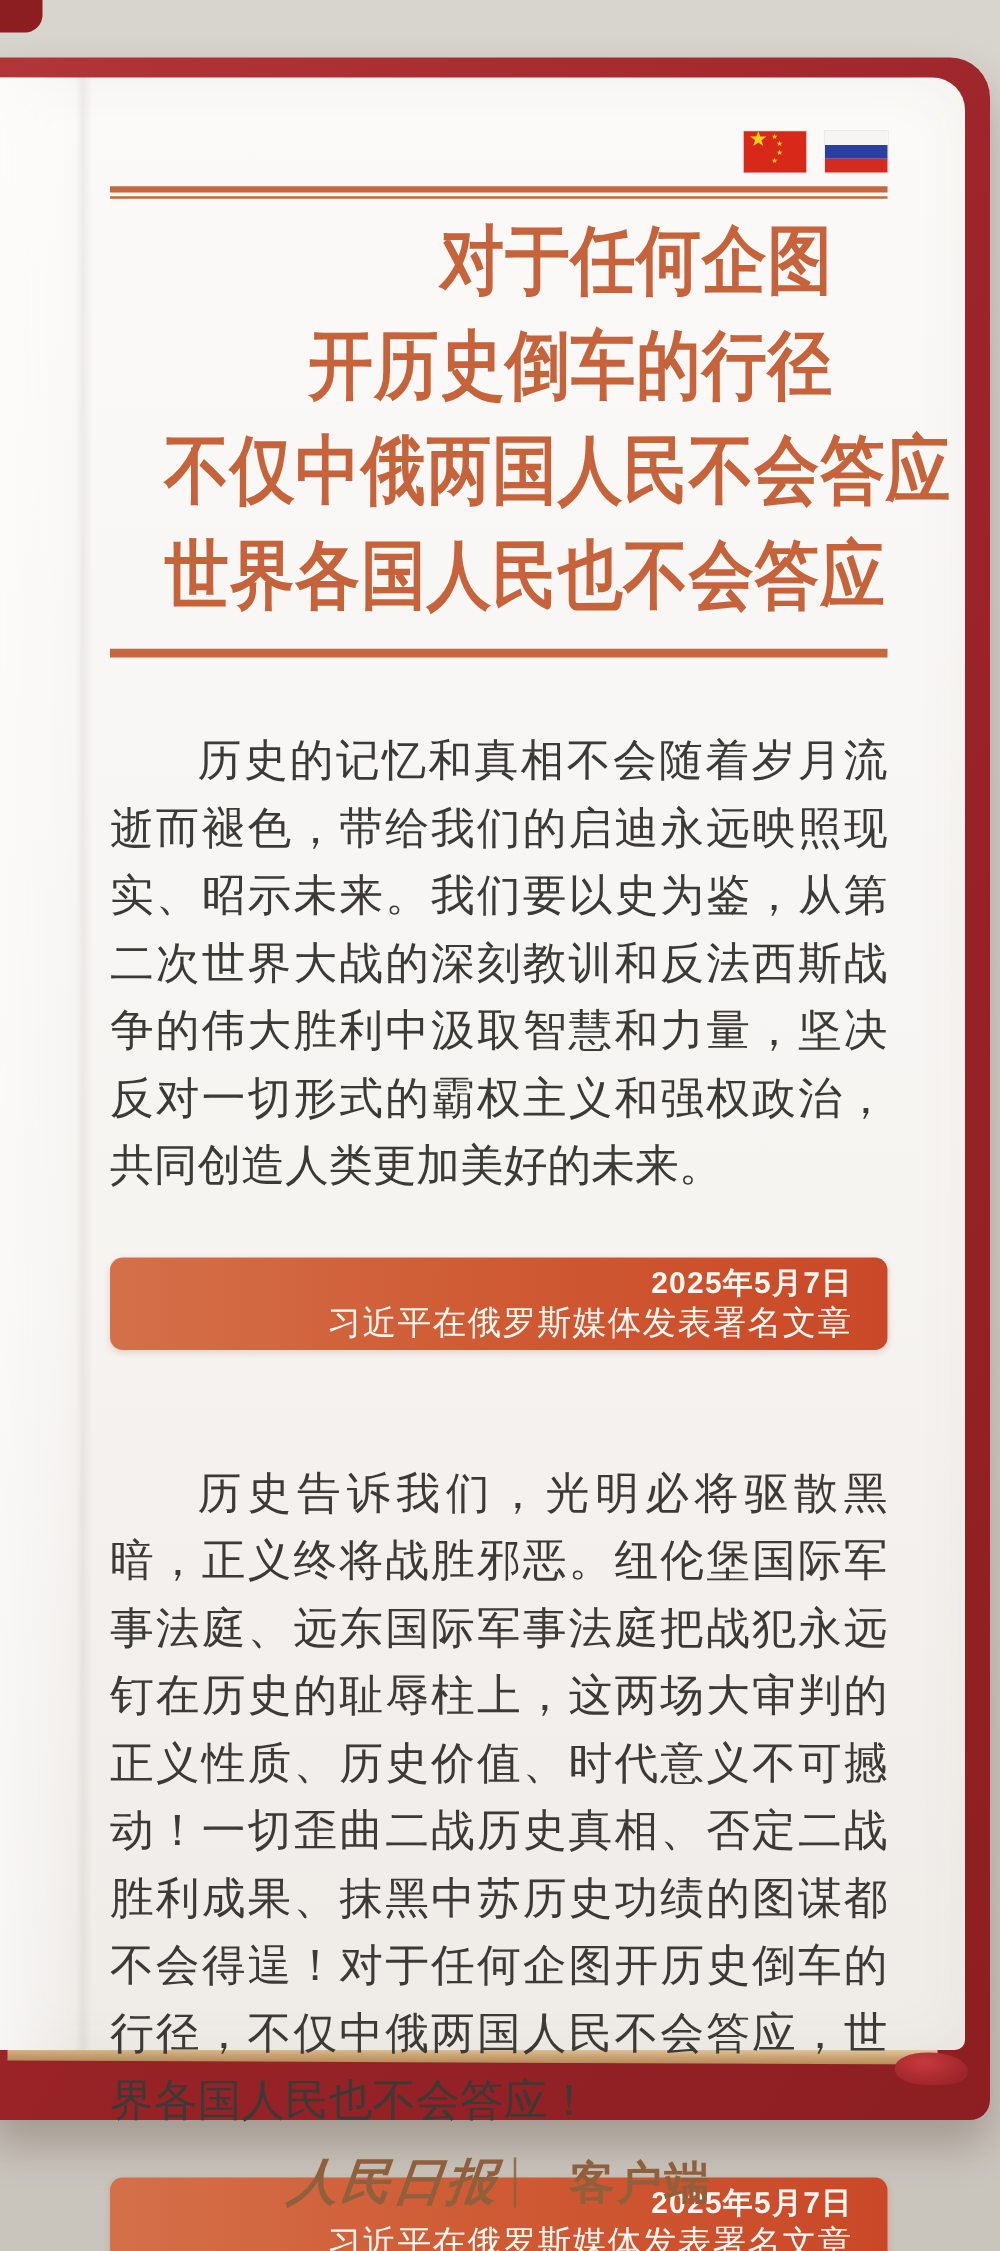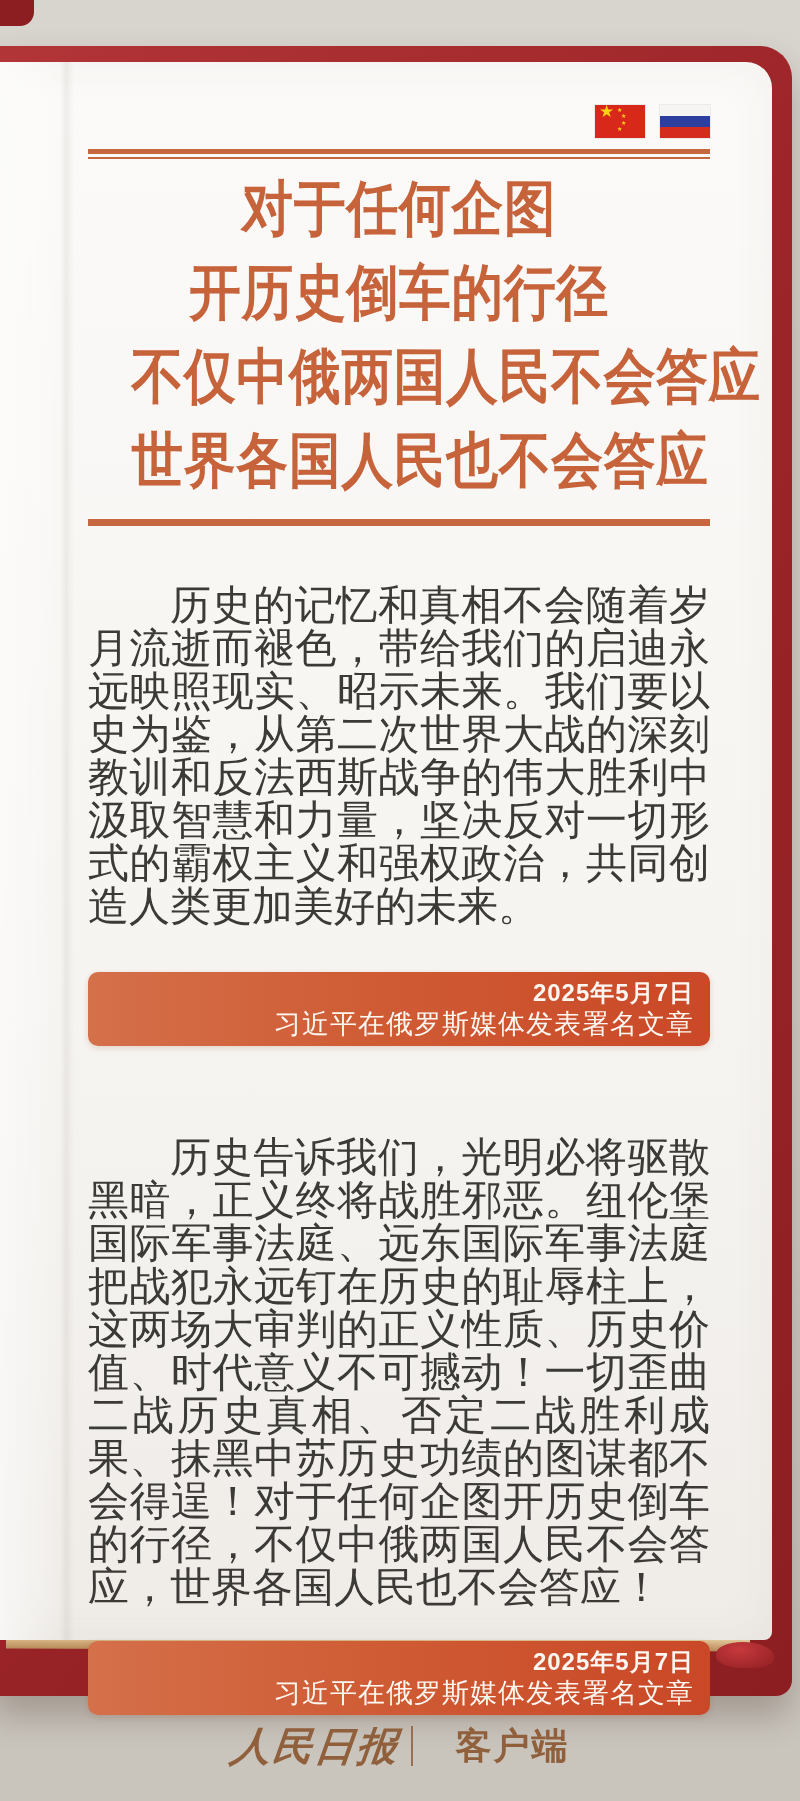--- a/index.html
+++ b/index.html
@@ -55,36 +55,36 @@
   .flag-cn .s1{left:22px;top:2px;}
   .flag-cn .s2{left:26px;top:8px;}
   .flag-cn .s3{left:26px;top:15px;}
   .flag-cn .s4{left:22px;top:21px;}
   .flag-ru{display:flex;flex-direction:column;}
   .flag-ru .st{flex:1;}
   .flag-ru .w{background:#f6f5f3;}
   .flag-ru .b{background:#2c3e9e;}
   .flag-ru .r{background:#d52b1e;}
   .rule-top{margin-top:10px;height:3px;border-top:5px solid #c5673f;border-bottom:2px solid #c5673f;}
-  .headline{margin-top:8px;text-align:center;color:#c7633b;
+  .headline{margin-top:8px;text-align:right;color:#c7633b;
     font-weight:900;font-size:60px;line-height:84px;letter-spacing:1px;}
   .headline .hl{transform:scaleX(.86);transform-origin:50% 50%;white-space:nowrap;}
   .rule-bottom{margin-top:16px;height:0;border-top:7px solid #c5673f;}
   .para{
-    font-family:Liberation Serif, serif;
-    font-size:41px;line-height:43px;color:#3c3a37;
+    font-family:Liberation Mono, monospace;
+    font-size:35px;line-height:54px;color:#3c3a37;
     text-align:justify;text-indent:2em;letter-spacing:0;
   }
   .para1{margin-top:58px;}
   .para2{margin-top:90px;}
   .banner{
     margin-top:44px;height:74px;border-radius:10px;
     background:linear-gradient(90deg,#d4704a 0%,#cf5c35 45%,#ca4827 100%);
     display:flex;flex-direction:column;justify-content:center;align-items:flex-end;
-    padding-right:16px;box-sizing:border-box;gap:5px;
+    padding-right:28px;box-sizing:border-box;gap:5px;
     box-shadow:0 2px 6px rgba(150,60,30,.18);
   }
   .banner2{margin-top:32px;}
   .banner .b-date{color:#fdf7f2;font-size:24px;font-weight:bold;letter-spacing:1px;line-height:24px;}
   .banner .b-src{color:#fdf7f2;font-size:27px;font-weight:normal;letter-spacing:1px;line-height:28px;}
   
   .footer{
     position:absolute;left:0;top:1716px;width:800px;height:60px;
     display:flex;justify-content:center;align-items:center;gap:12px;color:#90603c;
   }

